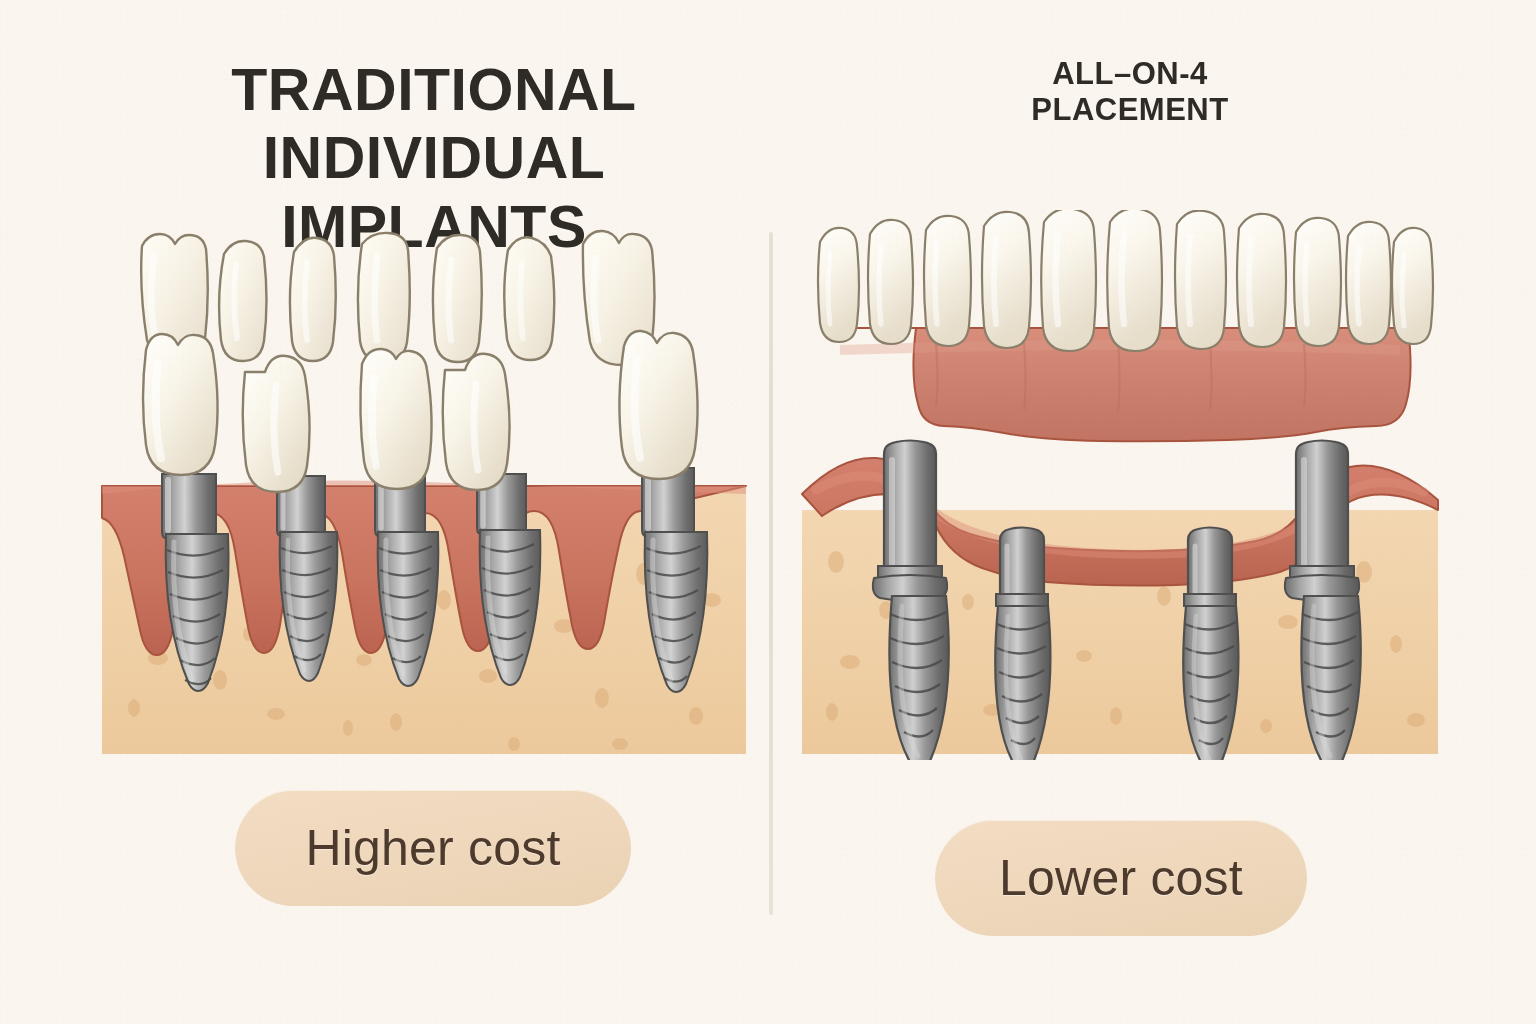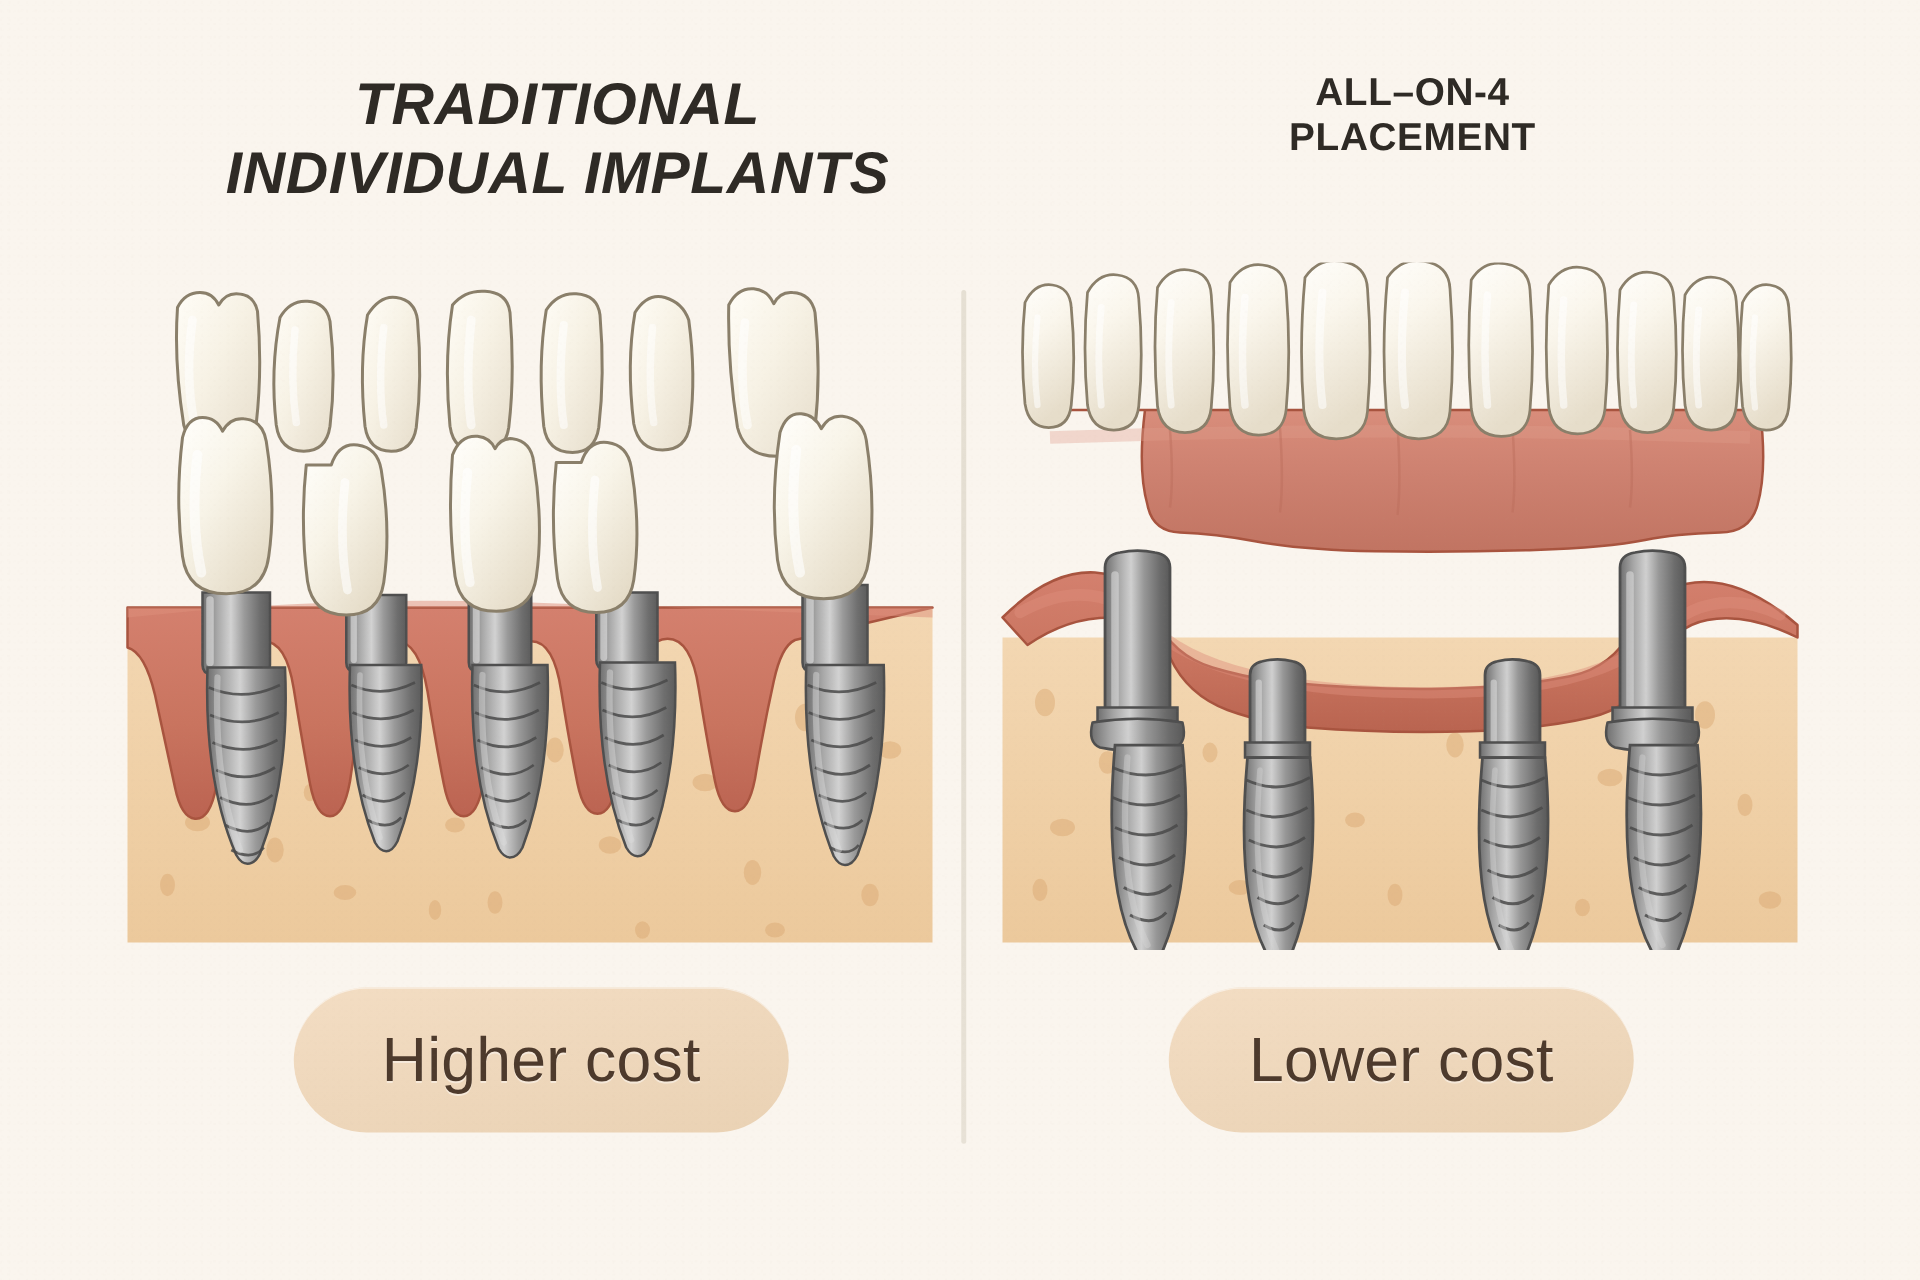--- a/index.html
+++ b/index.html
@@ -27,21 +27,21 @@
   .title {
     position:absolute;
     text-align:center;
     color:#2e2a25;
     font-weight:700;
     letter-spacing:.5px;
     line-height:1.16;
     text-transform:uppercase;
     white-space:pre-line;
   }
-  #title-left  { left:136px;  top:56px;  width:620px; font-size:47px;font-style:italic; }
+  #title-left  { left:124px;  top:56px;  width:620px; font-size:59px; }
   #title-right { left:830px;  top:56px;  width:600px; font-size:31px; }
 
   
   #divider {
     position:absolute; left:769px; top:232px;
     width:4px; height:683px;
     background:linear-gradient(180deg,#e6e0d4 0%, #e4ded2 50%, #e8e2d7 100%);
     border-radius:2px;
   }
 
@@ -58,21 +58,21 @@
     background:linear-gradient(170deg,#f3ddc3 0%, #eed7bb 55%, #ead2b4 100%);
     border-radius:58px;
     box-shadow:0 1px 0 rgba(255,255,255,.5) inset;
   }
   .pill span {
     font-size:50px; font-weight:400; color:#4d3a2c;
     letter-spacing:.2px;
     text-shadow:0 1px 0 rgba(255,255,255,.45);
   }
   #pill-left  { left:235px; top:790px; width:396px; height:116px; }
-  #pill-right { left:935px; top:790px; width:372px; height:116px; }
+  #pill-right { left:935px; top:820px; width:372px; height:116px; }
 </style>
 </head>
 <body style="background: rgb(250, 245, 238);">
 
 <div class="stage">
 
   <div class="title" id="title-left">TRADITIONAL
 INDIVIDUAL IMPLANTS</div>
 
   <div class="title" id="title-right">ALL–ON-4

